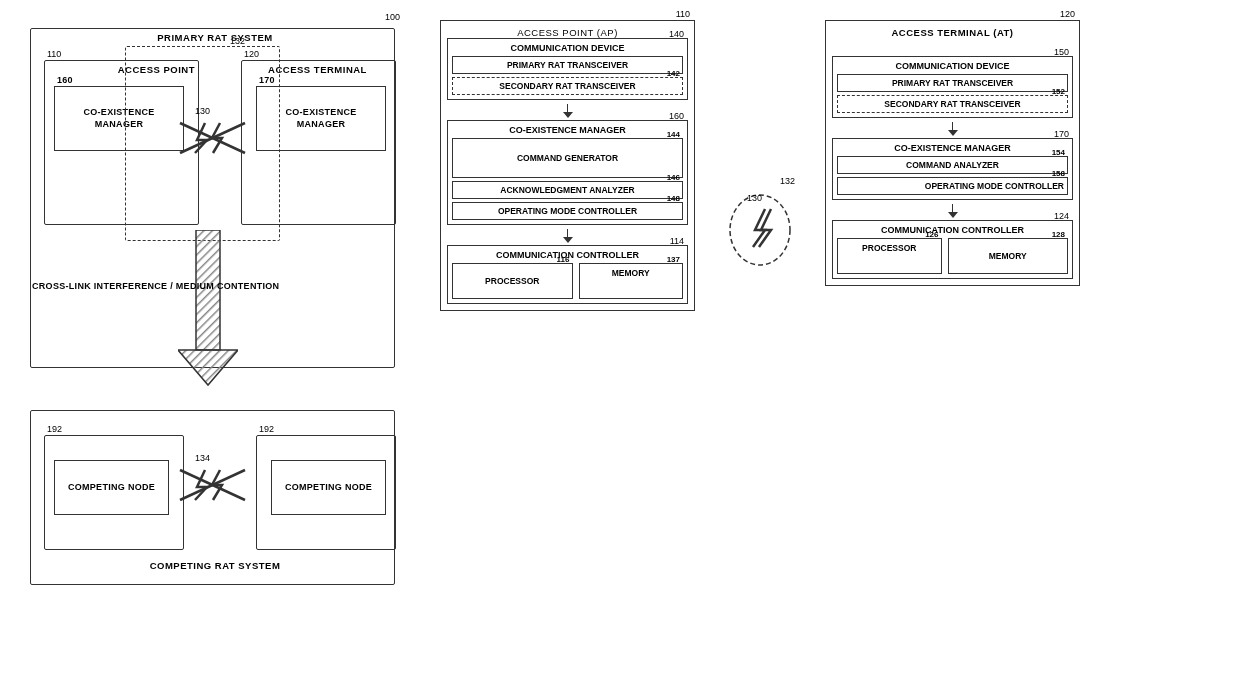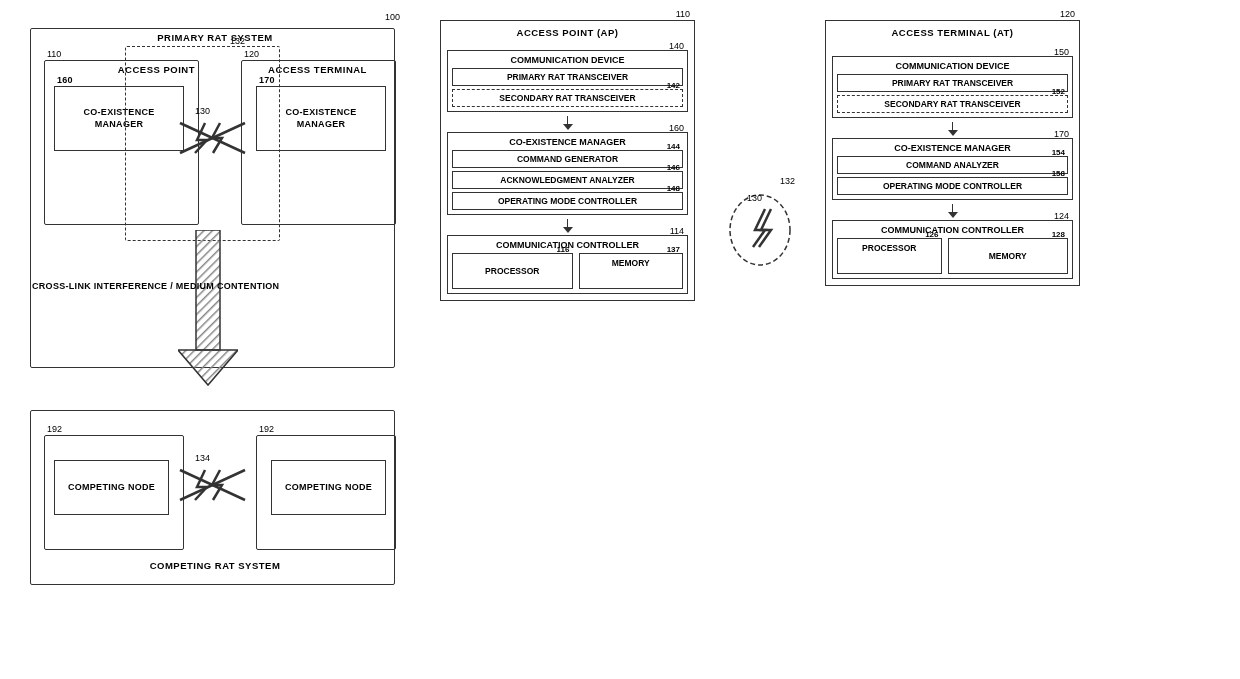--- a/index.html
+++ b/index.html
@@ -166,21 +166,21 @@
         <polyline points="45,5 37,20 47,20 38,35" stroke="#333" stroke-width="2.5" fill="none"></polyline>
       </svg>
     </div>
 
   </div>
 
   <div style="position:relative; margin-top:10px;">
 
     <div style="border:1.5px solid #333; padding:6px; width:255px; position:relative;">
       <span style="position:absolute; top:-12px; right:4px; font-size:9px;">110</span>
-      <div style="text-align:center; font-size:9.5px; font-weight:bold; margin-bottom:12px; letter-spacing:0.5px;">ACCESS POINT (AP)</div>
+      <div style="text-align:center; font-size:9.5px; font-weight:normal; margin-bottom:0; letter-spacing:0.5px;">ACCESS POINT (AP)</div>
 
       <div style="border:1.5px solid #333; margin-bottom:4px; position:relative; padding:4px;">
         <span style="position:absolute; top:-10px; right:3px; font-size:9px;">140</span>
         <div style="text-align:center; font-size:9px; font-weight:bold; margin-bottom:3px;">COMMUNICATION DEVICE</div>
 
         <div style="position:relative; border:1.5px solid #333; font-size:8.5px; font-weight:bold; text-align:center; padding:3px; margin-bottom:3px;">
           <span>PRIMARY RAT TRANSCEIVER</span>
         </div>
 
         <div style="position:relative; border:1.5px dashed #333; font-size:8.5px; font-weight:bold; text-align:center; padding:3px;">
@@ -191,21 +191,21 @@
 
       <div style="display:flex; flex-direction:column; align-items:center; margin:2px 0;">
         <div style="width:1.5px; height:8px; background:#333;"></div>
         <div style="width:0; height:0; border-left:5px solid transparent; border-right:5px solid transparent; border-top:6px solid #333;"></div>
       </div>
 
       <div style="border:1.5px solid #333; margin-bottom:4px; position:relative; padding:4px;">
         <span style="position:absolute; top:-10px; right:3px; font-size:9px;">160</span>
         <div style="text-align:center; font-size:9px; font-weight:bold; margin-bottom:3px;">CO-EXISTENCE MANAGER</div>
 
-        <div style="position:relative; border:1.5px solid #333; font-size:8.5px; font-weight:bold; text-align:center; padding:3px; margin-bottom:3px;">
+        <div style="position:relative; border:1.5px solid #333; font-size:8.5px; font-weight:bold; text-align:center; padding:14px; margin-bottom:3px;">
           <span style="position:absolute; top:-9px; right:2px; font-size:8px;">144</span>
           <span>COMMAND GENERATOR</span>
         </div>
 
         <div style="position:relative; border:1.5px solid #333; font-size:8.5px; font-weight:bold; text-align:center; padding:3px; margin-bottom:3px;">
           <span style="position:absolute; top:-9px; right:2px; font-size:8px;">146</span>
           <span>ACKNOWLEDGMENT ANALYZER</span>
         </div>
 
         <div style="position:relative; border:1.5px solid #333; font-size:8.5px; font-weight:bold; text-align:center; padding:3px;">
@@ -283,21 +283,21 @@
       <div style="border:1.5px solid #333; margin-bottom:4px; position:relative; padding:4px;">
         <span style="position:absolute; top:-10px; right:3px; font-size:9px;">170</span>
         <div style="text-align:center; font-size:9px; font-weight:bold; margin-bottom:3px;">CO-EXISTENCE MANAGER</div>
 
         <div style="position:relative; border:1.5px solid #333; font-size:8.5px; font-weight:bold; text-align:center; padding:3px; margin-bottom:3px;">
           <span style="position:absolute; top:-9px; right:2px; font-size:8px;margin-left:48px;">154</span>
           <span>COMMAND ANALYZER</span>
         </div>
 
 
-        <div style="position:relative; border:1.5px solid #333; font-size:8.5px; font-weight:bold; text-align:center; padding:3px;">
+        <div style="position:relative; border:1.5px solid #333; font-size:8.5px; font-weight:bold; text-align:right; padding:3px;">
           <span style="position:absolute; top:-9px; right:2px; font-size:8px;">158</span>
           <span>OPERATING MODE CONTROLLER</span>
         </div>
       </div>
 
       <div style="display:flex; flex-direction:column; align-items:center; margin:2px 0;">
         <div style="width:1.5px; height:8px; background:#333;"></div>
         <div style="width:0; height:0; border-left:5px solid transparent; border-right:5px solid transparent; border-top:6px solid #333;"></div>
       </div>
 

